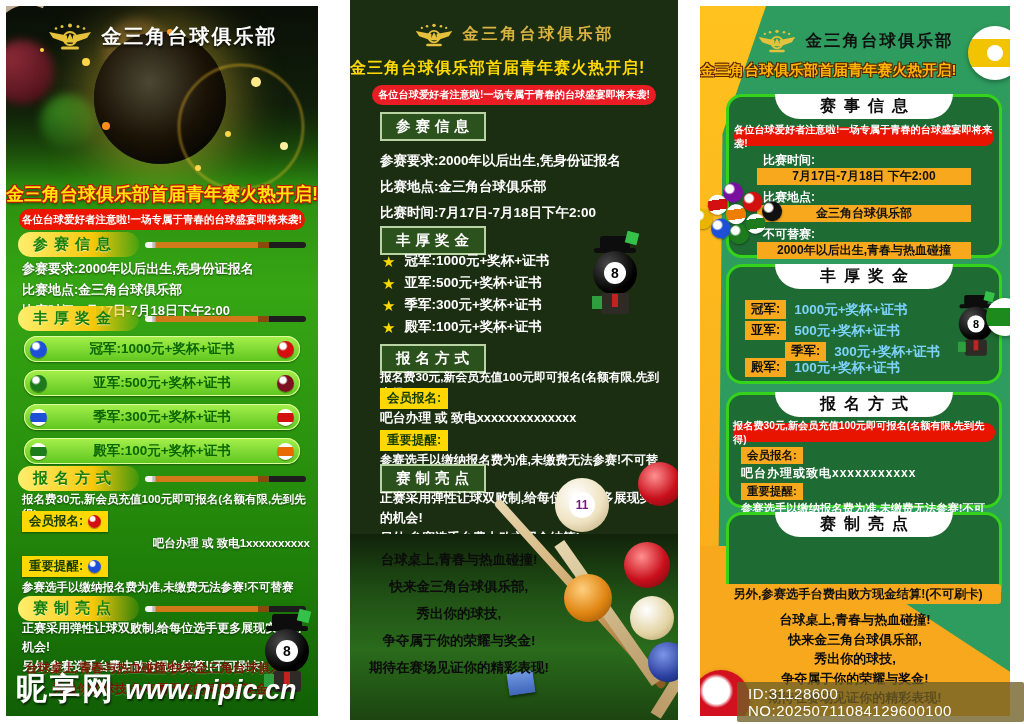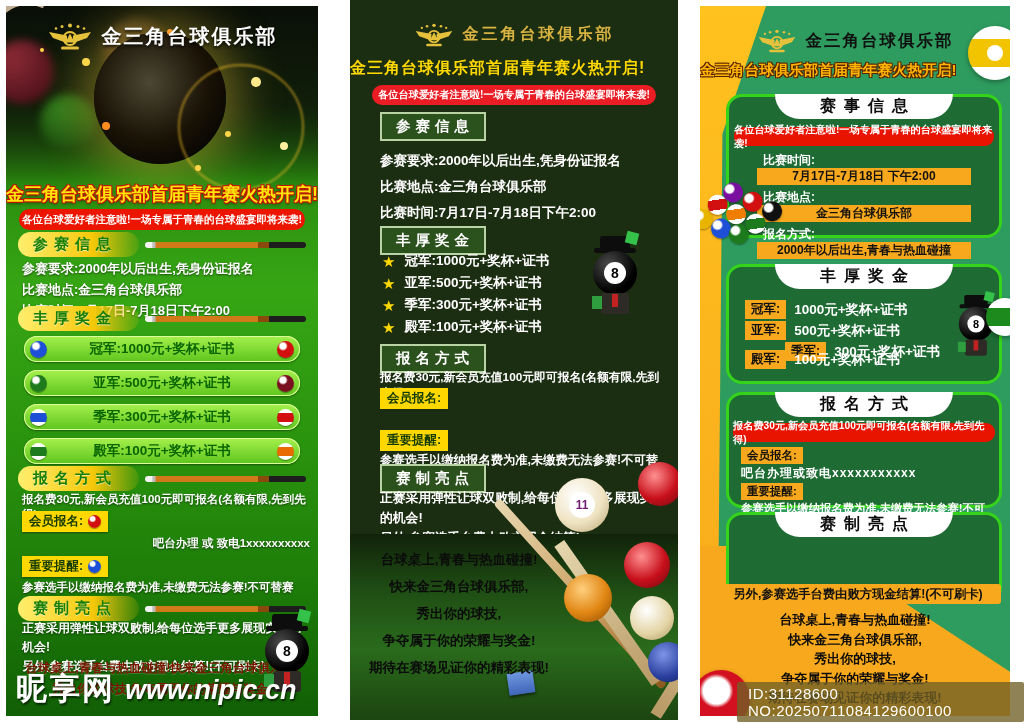--- a/index.html
+++ b/index.html
@@ -142,35 +142,35 @@
   .bottomOrange { position: absolute; left: 0; top: 540px; right: 0; bottom: 0; background: #f8a81c;
     clip-path: polygon(0 0, 38% 0, 100% 74%, 100% 100%, 0 100%); }
   #pR .brand { top: 22px; }
   #pR .brand-name { color: #101010; font-size: 16.5px; font-weight: bold; letter-spacing: 2px; }
   #pR .bigTitle { top: 55px; font-size: 14.8px; color: #ffb400;
     text-shadow: 1px 1px 0 #5a2400, -1px 1px 0 #5a2400, 1px -1px 0 #5a2400, -1px -1px 0 #5a2400; }
   .nineBall { position: absolute; right: -12px; top: 20px; width: 54px; height: 54px; border-radius: 50%;
     background: linear-gradient(180deg,#fff 0 24%, #f2c400 24% 76%, #fff 76% 100%); box-shadow: 0 2px 5px rgba(0,0,0,.35); }
   .nineBall:after { content: ""; position: absolute; left: 19px; top: 19px; width: 16px; height: 16px; border-radius: 50%; background: #fff; }
   .gbox { position: absolute; left: 26px; right: 8px; background: #1e6b33; border: 3px solid #35d31a; border-radius: 16px; }
-  .gb1 { top: 88px; height: 144px; } .gb2 { top: 258px; height: 120px; } .gb3 { top: 386px; height: 116px; } .gb4 { top: 506px; height: 92px; }
+  .gb1 { top: 88px; height: 164px; } .gb2 { top: 258px; height: 120px; } .gb3 { top: 386px; height: 116px; } .gb4 { top: 506px; height: 92px; }
   .gbanner { position: absolute; left: 50%; transform: translateX(-50%); top: -3px; width: 66%; height: 25px;
     background: #fff; border-radius: 0 0 34px 34px; display: flex; align-items: center; justify-content: center;
     color: #0c0c0c; font-weight: bold; font-size: 16px; letter-spacing: 8px; padding-left: 8px; }
   .rRedBar { position: absolute; left: 5px; right: 5px; display: flex; align-items: center; justify-content: center;
     background: #e81400; color: #fff; font-weight: bold; font-size: 10.2px; border-radius: 9px; height: 19px; }
   .gb1 .rRedBar { top: 30px; }
   .rlabel { position: absolute; left: 34px; color: #fff; font-weight: bold; font-size: 12px; }
   .obar { position: absolute; left: 28px; right: 28px; height: 17px; background: #f8a81c; color: #111;
     font-weight: bold; font-size: 12px; display: flex; align-items: center; justify-content: center; }
   .rl0 { top: 55px; } .ob0 { top: 71px; } .rl1 { top: 92px; } .ob1 { top: 108px; } .rl2 { top: 129px; } .ob2 { top: 145px; }
   .rprow { position: absolute; left: 16px; display: flex; align-items: center; gap: 8px; }
   .rptag { background: #f8a81c; color: #111; font-weight: bold; font-size: 12.5px; padding: 1px 6px; }
-  .rpval { color: #ffffff; font-weight: bold; font-size: 13.5px; }
-  .rp0 { top: 33px; } .rp1 { top: 54px; } .rp2 { top: 75px; padding-left: 40px; } .rp3 { top: 83px; justify-content: center; }
+  .rpval { color: #7dd3fc; font-weight: bold; font-size: 13.5px; }
+  .rp0 { top: 33px; } .rp1 { top: 54px; } .rp2 { top: 75px; padding-left: 40px; } .rp3 { top: 91px; justify-content: center; }
   .rguy { right: 2px; top: 28px; transform: scale(.78); transform-origin: top right; }
   .gb3 .rRedBar { top: 28px; left: 4px; right: 4px; }
   .rytag { position: absolute; left: 12px; background: #f8a81c; color: #111; font-weight: bold; font-size: 11.5px; padding: 1px 6px; }
   .rmtag { top: 52px; } .rphone { position: absolute; left: 12px; top: 70px; color: #fff; font-weight: bold; font-size: 12px; letter-spacing: 1px; }
   .rrtag { top: 88px; } .rrline { position: absolute; left: 12px; right: 6px; top: 106px; color: #fff; font-weight: bold; font-size: 11.3px; }
   .rrule { position: absolute; left: 0; right: 0; text-align: center; color: #0c0c0c; font-weight: bold; font-size: 13px; }
   .rr0 { top: 31px; } .rr1 { top: 50px; }
   .gb4 .obarWide { position: absolute; left: -14px; right: -2px; top: 69px; height: 20px; background: #f8a81c;
     color: #111; font-weight: bold; font-size: 12.3px; display: flex; align-items: center; justify-content: center; border-radius: 3px; }
   .rclosing { position: absolute; left: 0; right: 0; top: 604px; text-align: center; color: #0c0c0c;
@@ -363,20 +363,21 @@
       </div>
     <div class="head">
       <span class="d8">8</span>
     </div>
     <div class="torso"></div>
   </div>
 
   <div class="mhdr mh3">报名方式</div>
   <div class="msmall mfee">报名费30元,新会员充值100元即可报名(名额有限,先到先得)</div>
   <div class="mytag mmtag">会员报名:</div>
+  <div class="msmall mphone">吧台办理 或 致电xxxxxxxxxxxxxx</div>
   <div class="mytag mrtag">重要提醒:</div>
   <div class="msmall mrline">参赛选手以缴纳报名费为准,未缴费无法参赛!不可替赛</div>
 
   <div class="mhdr mh4">赛制亮点</div>
   <div class="msmall mrules">
     <div>正赛采用弹性让球双败制,给每位选手更多展现实力的机会!</div>
     <div>另外,参赛选手台费由败方现金结算!</div>
     <div>(不可刷卡)</div>
   </div>
   <div class="mball11">
@@ -429,21 +430,21 @@
   <div class="nineBall"></div>
   <div class="bigTitle">金三角台球俱乐部首届青年赛火热开启!</div>
 
   <div class="gbox gb1">
     <div class="gbanner">赛事信息</div>
     <div class="rRedBar">各位台球爱好者注意啦!一场专属于青春的台球盛宴即将来袭!</div>
     <div class="rlabel rl0">比赛时间:</div>
     <div class="obar ob0">7月17日-7月18日 下午2:00</div>
     <div class="rlabel rl1">比赛地点:</div>
     <div class="obar ob1">金三角台球俱乐部</div>
-    <div class="rlabel rl2">报名方式:</div>
+    <div class="rlabel rl2">不可替赛:</div>
     <div class="obar ob2">2000年以后出生,青春与热血碰撞</div>
   </div>
 
   <div class="cluster">
     <span class="mini m1"></span>
     <span class="mini m2"></span>
     <span class="mini m3"></span>
     <span class="mini m4"></span>
     <span class="mini m5"></span>
     <span class="mini m6"></span>

